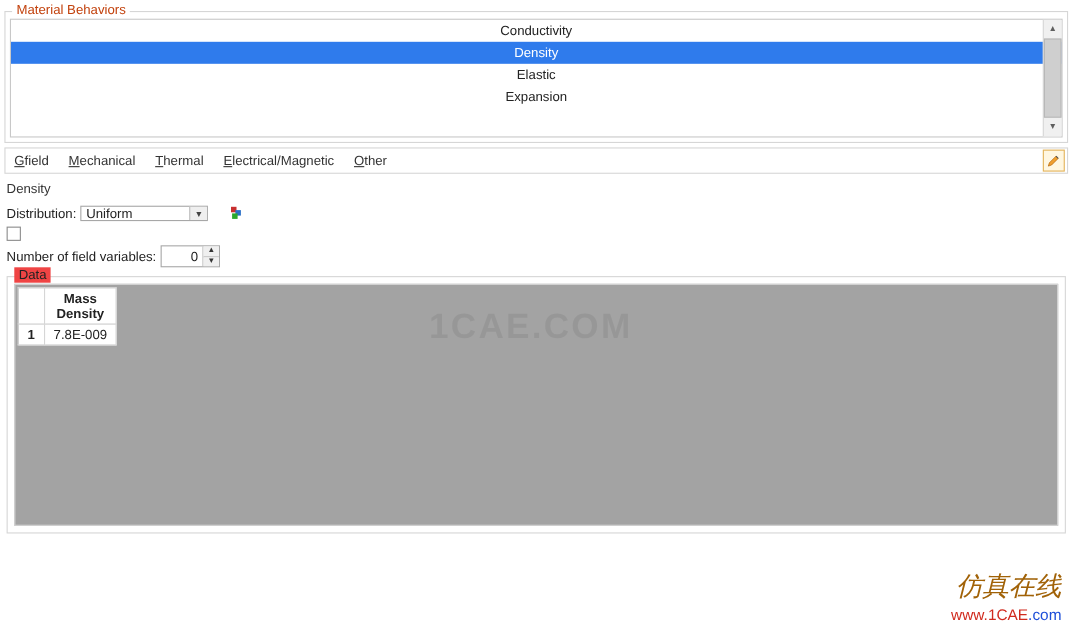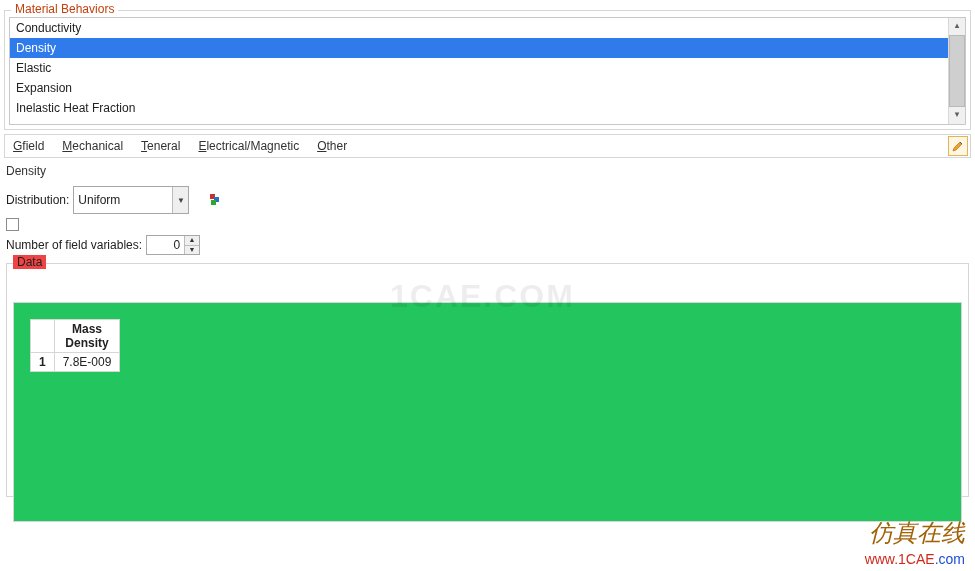--- a/index.html
+++ b/index.html
@@ -60,20 +60,21 @@
     margin: 0;
     background: #cfcfcf;
     border: 1px solid #b8b8b8;
   }
   .behavior-item {
     padding: 2px 6px;
     height: 20px;
     line-height: 16px;
     cursor: pointer;
     margin-right: 0;
+    text-align: center;
   }
   .behavior-item.selected {
     background: #2f7bec;
     color: #ffffff;
   }
 
   .menubar {
     display: flex;
     align-items: center;
     border: 1px solid #d6d6d6;
@@ -105,21 +106,21 @@
 
   .row {
     display: flex;
     align-items: center;
     margin: 4px 6px;
     gap: 4px;
   }
   .combo {
     position: relative;
     width: 116px;
-    height: 28px;
+    height: 14px;
     border: 1px solid #a7a7a7;
     background: #fff;
     display: flex;
     align-items: center;
     padding: 0 18px 1px 4px;
     cursor: pointer;
   }
   .combo .arrow {
     position: absolute;
     right: 0; top: 0; bottom: 0;
@@ -178,24 +179,23 @@
     height: 234px;
     padding: 6px;
   }
   .data-group > .legend {
     position: absolute; top: -9px; left: 6px;
     background: #ef4444; padding: 0 4px;
   }
   .data-inner {
     border: 1px solid #d6d6d6;
     width: 100%; height: 100%;
-    padding: 16px;
-    background: #22c55e;
-    position: relative;
-    margin-top: 32px;
+    padding: 2px;
+    background: #a3a3a3;
+    position: relative;
   }
 
   table.data-table {
     border-collapse: collapse;
     font-size: 12px;
   }
   table.data-table th, table.data-table td {
     border: 1px solid #d6d6d6;
     text-align: center;
     padding: 2px 8px;
@@ -247,33 +247,32 @@
 <body>
 
 <div class="groupbox" style="margin-top:10px;">
   <span class="legend">Material Behaviors</span>
 
   <div class="behaviors-list">
     <div class="behavior-item">Conductivity</div>
     <div class="behavior-item selected">Density</div>
     <div class="behavior-item">Elastic</div>
     <div class="behavior-item">Expansion</div>
-    <div class="behavior-item">Inelastic Heat Fraction</div>
     <div class="behaviors-scroll">
       <div class="scroll-btn">▴</div>
       <div class="scroll-thumb"></div>
       <div class="scroll-btn">▾</div>
     </div>
   </div>
 </div>
 
 <div class="menubar">
   <span class="menu-item"><span class="ul">G</span><span></span><span>field</span></span>
   <span class="menu-item"><span class="ul">M</span><span>echanical</span></span>
-  <span class="menu-item"><span class="ul">T</span><span>eneral</span></span>
+  <span class="menu-item"><span class="ul">T</span><span>hermal</span></span>
   <span class="menu-item"><span class="ul">E</span><span>lectrical/Magnetic</span></span>
   <span class="menu-item"><span class="ul">O</span><span>ther</span></span>
   <div class="pencil-btn">
     <svg width="12" height="12" viewBox="0 0 12 12">
       <path d="M1 11 L2 8 L8 2 L10 4 L4 10 Z" fill="#f0a030" stroke="#b06000" stroke-width="0.6"></path>
       <path d="M8 2 L10 4" stroke="#555" stroke-width="1"></path>
     </svg>
   </div>
 </div>
 

